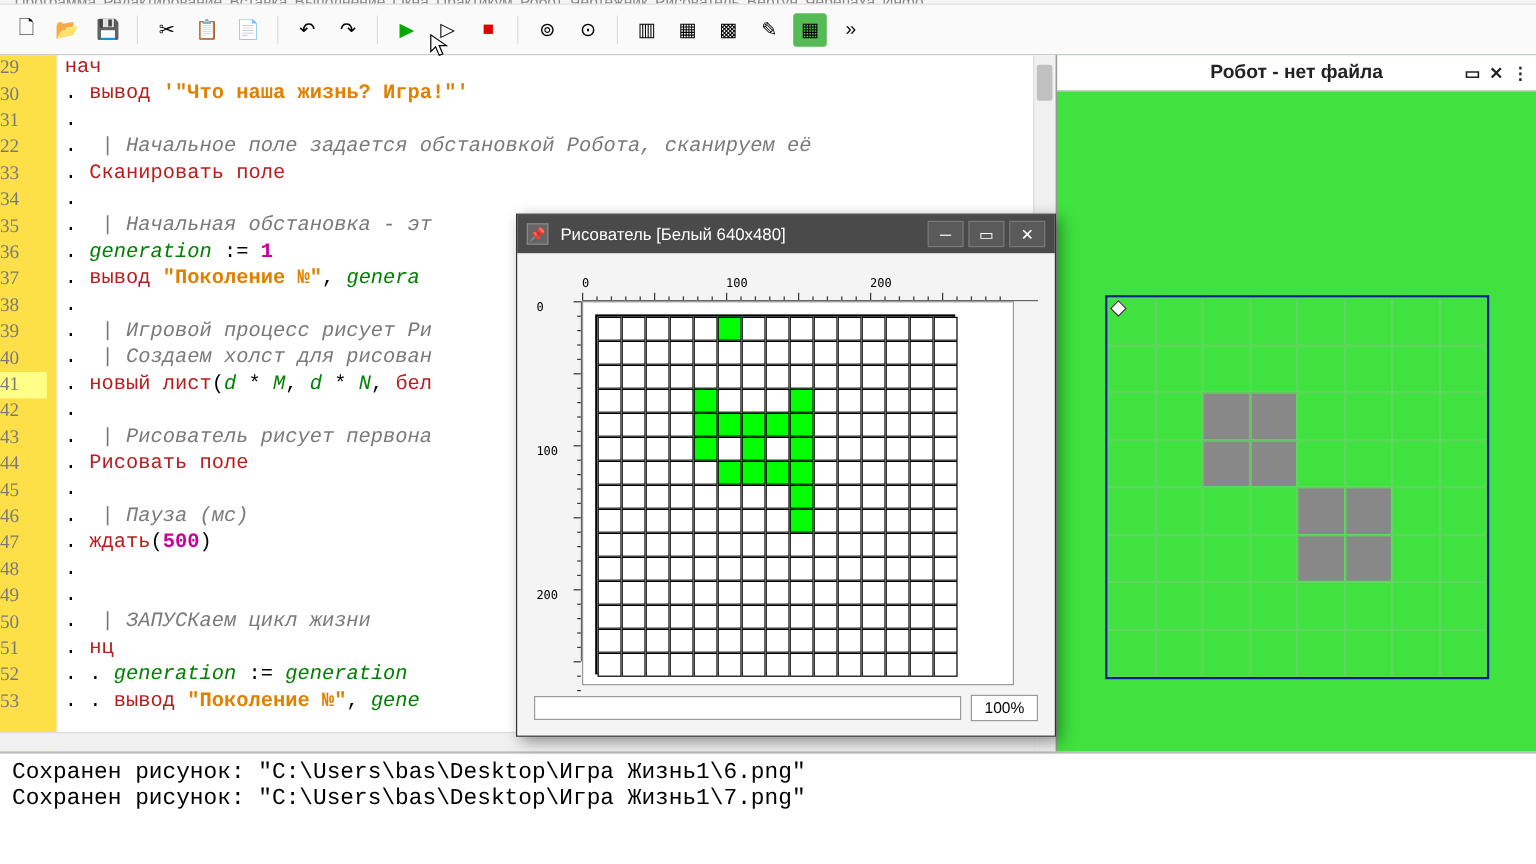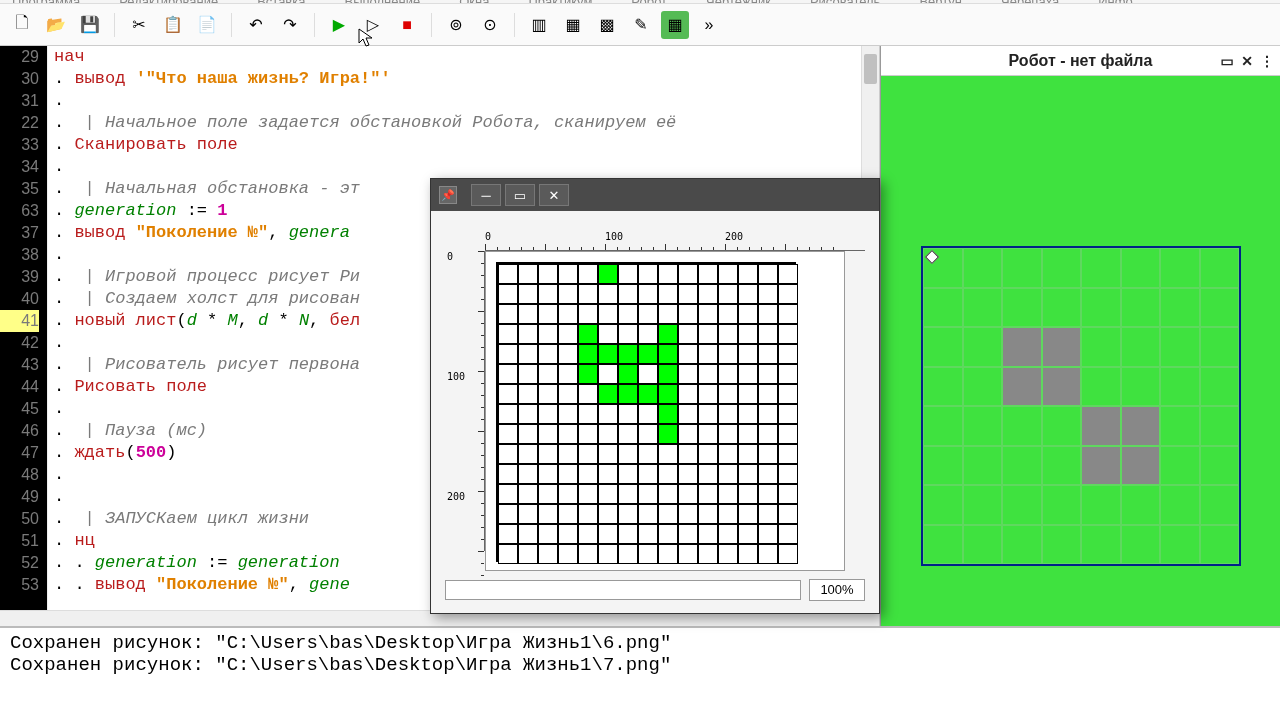--- a/index.html
+++ b/index.html
@@ -1,24 +1,24 @@
 <!DOCTYPE html>
 <html><head>
 <meta charset="utf-8">
 <style>
 * { box-sizing: border-box; margin: 0; padding: 0; }
 body { font-family: "Segoe UI", Arial, sans-serif; width: 1280px; height: 720px; overflow: hidden; background: #fff; position: relative; }
-.menubar { height: 4px; background: #f5f5f5; border-bottom: 1px solid #ddd; display: flex; gap: 39px; padding: 0 12px; font-size: 13px; color: #888; align-items: center; overflow: hidden; }
+.menubar { height: 4px; background: #f5f5f5; border-bottom: 1px solid #ddd; display: flex; gap: 6px; padding: 0 12px; font-size: 13px; color: #888; align-items: center; overflow: hidden; }
 .menubar span { white-space: nowrap; }
 .toolbar { height: 42px; background: #fafafa; border-bottom: 1px solid #ccc; display: flex; align-items: center; padding: 0 8px; gap: 6px; }
 .tbtn { width: 28px; height: 28px; display: flex; align-items: center; justify-content: center; border-radius: 3px; cursor: pointer; font-size: 16px; }
 .tsep { width: 1px; height: 24px; background: #ddd; margin: 0 4px; }
 .main { display: flex; height: 580px; }
 .editor-area { flex: 1; display: flex; border-right: 1px solid #ccc; position: relative; }
-.gutter { width: 48px; background: #000000; color: #7a7a7a; font-family: Liberation Sans, sans-serif; font-size: 16px; text-align: right; padding-right: 8px; line-height: 22px; border-right: 1px solid #eee; }
+.gutter { width: 48px; background: #fde047; color: #7a7a7a; font-family: Liberation Serif, serif; font-size: 16px; text-align: left; padding-right: 8px; line-height: 22px; border-right: 1px solid #eee; }
 .gutter div { padding: 0; }
 .gutter .hl { background: #ffff88; }
 .code { flex: 1; font-family: "Courier New", monospace; font-size: 17px; line-height: 22px; padding-left: 6px; white-space: pre; overflow: hidden; }
 .code .kw { color: #b91c1c; font-weight: normal; }
 .code .str { color: #e08000; font-weight: bold; }
 .code .cmt { color: #7a7a7a; font-style: italic; }
 .code .id { color: #008000; font-style: italic; }
 .code .num { color: #cc0099; font-weight: bold; }
 .scrollbar-v { width: 18px; background: #f0f0f0; border-left: 1px solid #ddd; position: relative; }
 .scrollbar-v .thumb { position: absolute; top: 8px; left: 2px; right: 2px; height: 30px; background: #c0c0c0; border-radius: 2px; }
@@ -104,21 +104,21 @@
 <div class="main">
   <div class="editor-area">
     <div class="gutter" id="gutter">
         <div class="">29</div>
         <div class="">30</div>
         <div class="">31</div>
         <div class="">22</div>
         <div class="">33</div>
         <div class="">34</div>
         <div class="">35</div>
-        <div class="">63</div>
+        <div class="">36</div>
         <div class="">37</div>
         <div class="">38</div>
         <div class="">39</div>
         <div class="">40</div>
         <div class="hl">41</div>
         <div class="">42</div>
         <div class="">43</div>
         <div class="">44</div>
         <div class="">45</div>
         <div class="">46</div>
@@ -214,20 +214,21 @@
 </div>
 
 <div class="console" id="console">
     <div>Сохранен рисунок: "C:\Users\bas\Desktop\Игра Жизнь1\6.png"</div>
     <div>Сохранен рисунок: "C:\Users\bas\Desktop\Игра Жизнь1\7.png"</div>
   </div>
 
 <div class="painter">
   <div class="painter-title">
     <span class="pin">📌</span>
+    <span class="title-txt">Рисователь [Белый 640x480]</span>
     <span class="wbtn">─</span>
     <span class="wbtn">▭</span>
     <span class="wbtn">✕</span>
   </div>
   <div class="painter-body">
     <div class="ruler-h" id="rulerh">
         <span style="left:0px">0</span>
         <span style="left:120px">100</span>
         <span style="left:240px">200</span>
         <div class="tick" style="left:0px;height:6px"></div>

